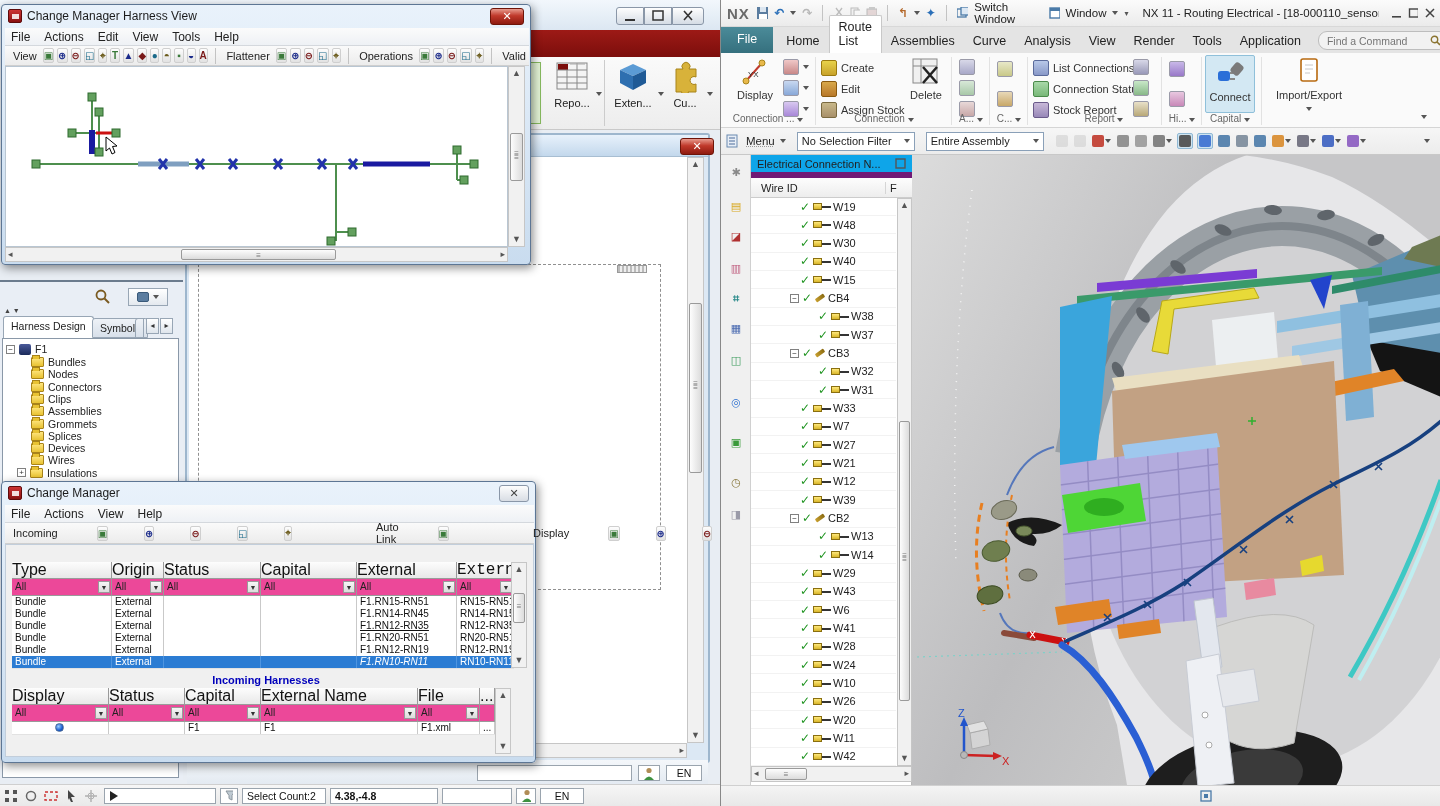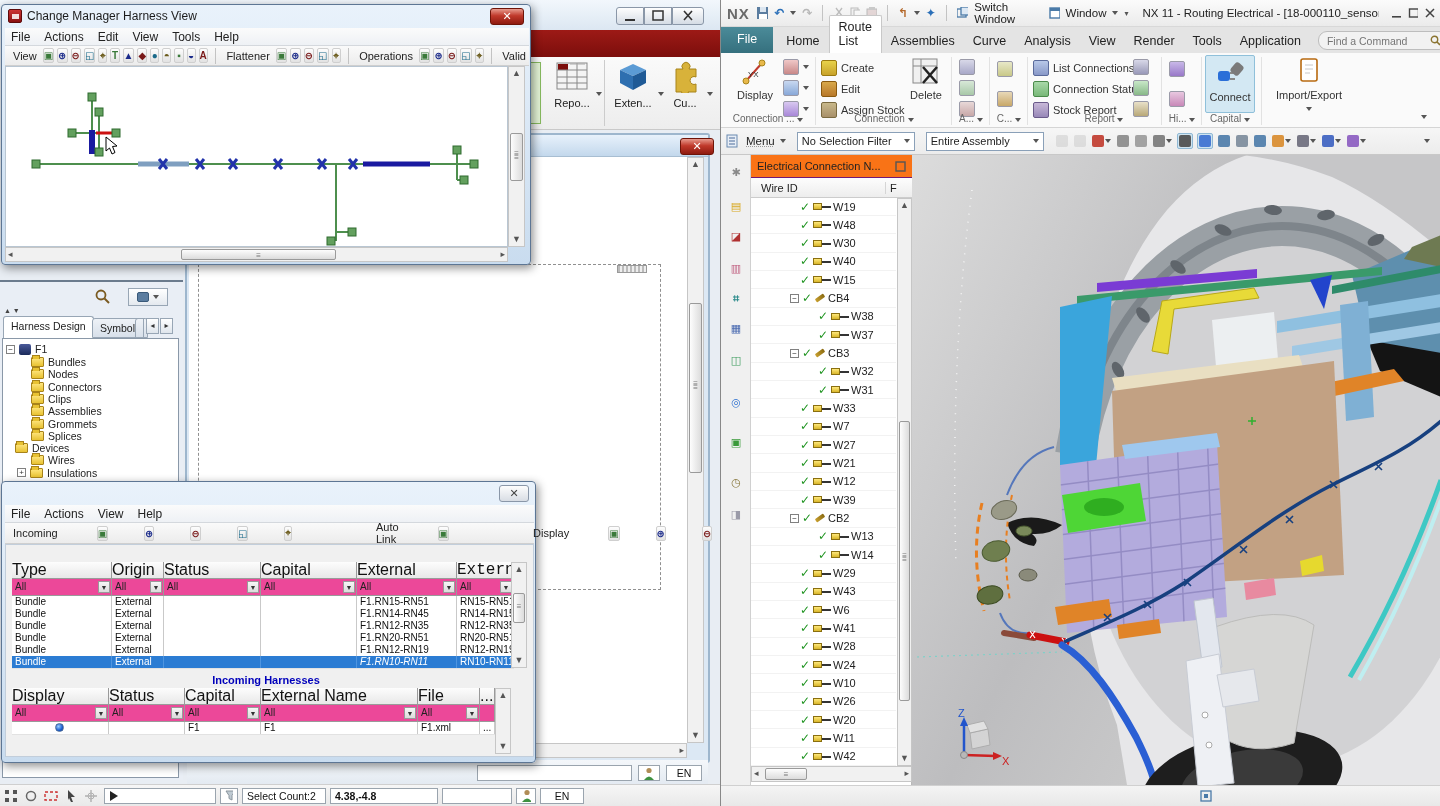--- a/index.html
+++ b/index.html
@@ -195,21 +195,21 @@
             <span>Assemblies</span>
           </div>
           <div class="treeRow" style="left: 28px; top: 78.5px;">
             <span class="fold"></span>
             <span>Grommets</span>
           </div>
           <div class="treeRow" style="left: 28px; top: 90.8px;">
             <span class="fold"></span>
             <span>Splices</span>
           </div>
-          <div class="treeRow" style="left: 12px; top: 103.1px;">
+          <div class="treeRow" style="left: 28px; top: 103.1px;">
             <span class="fold"></span>
             <span>Devices</span>
           </div>
           <div class="treeRow" style="left: 28px; top: 115.4px;">
             <span class="fold"></span>
             <span>Wires</span>
           </div>
           <div class="treeRow" style="left: 28px; top: 127.7px;">
             <span class="expander" style="margin-left: -14px;">+</span>
             <span class="fold"></span>
@@ -362,20 +362,24 @@
       <div class="arr abs" style="bottom:0;left:0;right:0;">▼</div>
     </div>
     <div class="abs sbH" style="left:3px;top:242px;width:503px;height:15px;">
       <span class="arr abs" style="left:2px;">◂</span>
       <div class="sbThumbH" style="left:175px;width:155px;text-align:center;color:#777;font-size:8px;line-height:12px;">≡</div>
       <span class="arr abs" style="right:2px;">▸</span>
     </div>
   </div>
 
   <div class="abs w7" style="left:1px;top:481px;width:535px;height:282px;">
+    <div class="w7title">
+      <span class="appico"></span>
+      <span>Change Manager</span>
+    </div>
     <div class="abs closeGray" style="right:6px;top:3px;">✕</div>
     <div class="abs menubar" id="cm-menus" style="left:3px;top:23px;width:529px;height:18px;">
         <span>File</span>
         <span>Actions</span>
         <span>View</span>
         <span>Help</span>
       </div>
     <div class="abs tbar" id="cm-toolbar" style="left:3px;top:41px;width:529px;height:21px;gap:36px;">
         <span class="tlabel">Incoming</span>
         <span class="tbi" style="background: linear-gradient(rgb(253, 253, 253), rgb(226, 226, 226)); border: 1px solid rgb(207, 207, 207); color: rgb(58, 122, 58);">▣</span>
@@ -428,21 +432,21 @@
             <div class="dc" style="width: 97px; height: 12px;"></div>
             <div class="dc" style="width: 96px; height: 12px;"></div>
             <div class="dc" style="width: 100px; height: 12px;">F1.RN14-RN45</div>
             <div class="dc" style="width: 57px; height: 12px;">RN14-RN15</div>
           </div>
           <div class="dRow" style="left: 6px; top: 75px; width: 502px; background: rgb(255, 255, 255); border-bottom: 1px solid rgb(226, 226, 226);">
             <div class="dc" style="width: 100px; height: 12px;">Bundle</div>
             <div class="dc" style="width: 52px; height: 12px;">External</div>
             <div class="dc" style="width: 97px; height: 12px;"></div>
             <div class="dc" style="width: 96px; height: 12px;"></div>
-            <div class="dc" style="width: 100px; height: 12px;">F1.RN12-RN35</div>
+            <div class="dc" style="width: 100px; height: 12px; text-decoration: underline;">F1.RN12-RN35</div>
             <div class="dc" style="width: 57px; height: 12px;">RN12-RN35</div>
           </div>
           <div class="dRow" style="left: 6px; top: 87px; width: 502px; background: rgb(255, 255, 255); border-bottom: 1px solid rgb(226, 226, 226);">
             <div class="dc" style="width: 100px; height: 12px;">Bundle</div>
             <div class="dc" style="width: 52px; height: 12px;">External</div>
             <div class="dc" style="width: 97px; height: 12px;"></div>
             <div class="dc" style="width: 96px; height: 12px;"></div>
             <div class="dc" style="width: 100px; height: 12px;">F1.RN20-RN51</div>
             <div class="dc" style="width: 57px; height: 12px;">RN20-RN51</div>
           </div>
@@ -794,21 +798,21 @@
         <span class="resIco" style="top: 134px; color: rgb(42, 138, 138); border: 1px solid transparent;">⌗</span>
         <span class="resIco" style="top: 164px; color: rgb(74, 106, 176); border: 1px solid transparent;">▦</span>
         <span class="resIco" style="top: 196px; color: rgb(58, 154, 90); border: 1px solid transparent;">◫</span>
         <span class="resIco" style="top: 238px; color: rgb(42, 111, 208); border: 1px solid transparent;">◎</span>
         <span class="resIco" style="top: 278px; color: rgb(58, 154, 58); border: 1px solid transparent;">▣</span>
         <span class="resIco" style="top: 318px; color: rgb(138, 122, 64); border: 1px solid transparent;">◷</span>
         <span class="resIco" style="top: 350px; color: rgb(154, 154, 168); border: 1px solid transparent;">◨</span>
       </div>
 
     <div class="abs" style="left:30px;top:155px;width:161px;height:630px;background:#fff;border-right:1px solid #b8b8b8;">
-      <div class="abs" style="left:0;top:0;width:161px;height:23px;background:#f97316;border-bottom:1px solid #701a75;display:flex;align-items:center;justify-content:space-between;padding:0 6px;">
+      <div class="abs" style="left:0;top:0;width:161px;height:23px;background:#0ea5e9;border-bottom:6px solid #701a75;display:flex;align-items:center;justify-content:space-between;padding:0 6px;">
         <span style="font-size:11px;color:#222;white-space:nowrap;overflow:hidden;">Electrical Connection N...</span>
         <svg width="11" height="11">
             <rect x="1" y="1" width="9" height="9" fill="none" stroke="#555" stroke-width="1.4"></rect>
           </svg>
       </div>
       <div class="abs" style="left:0;top:23px;width:161px;height:20px;background:linear-gradient(#fdfdfd,#ededed);border-bottom:1px solid #cccccc;display:flex;align-items:center;">
         <span style="font-size:11px;color:#222;padding-left:10px;width:135px;border-right:1px solid #d5d5d5;">Wire ID</span>
         <span style="font-size:11px;color:#222;padding-left:4px;">F</span>
       </div>
       <div class="abs" id="wire-list" style="left:0;top:43px;width:145px;height:568px;overflow:hidden;">

